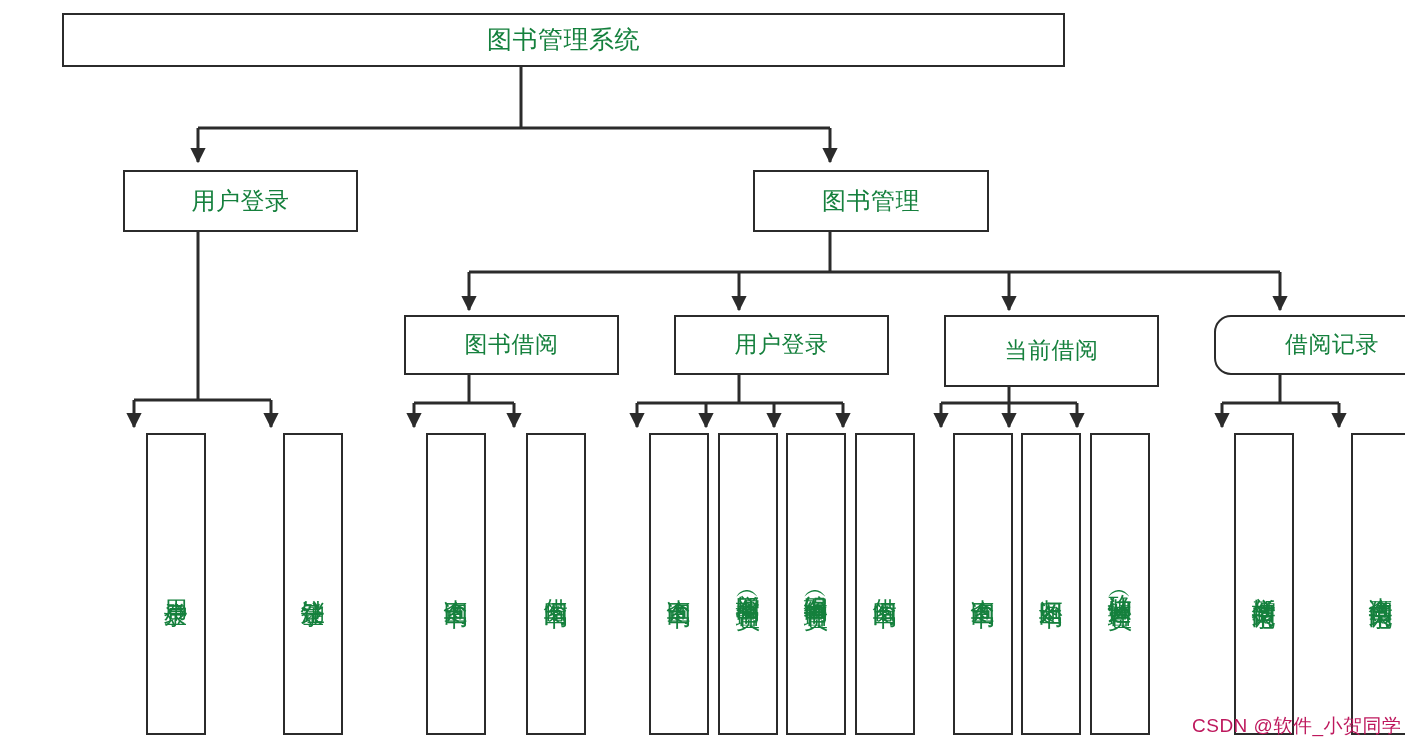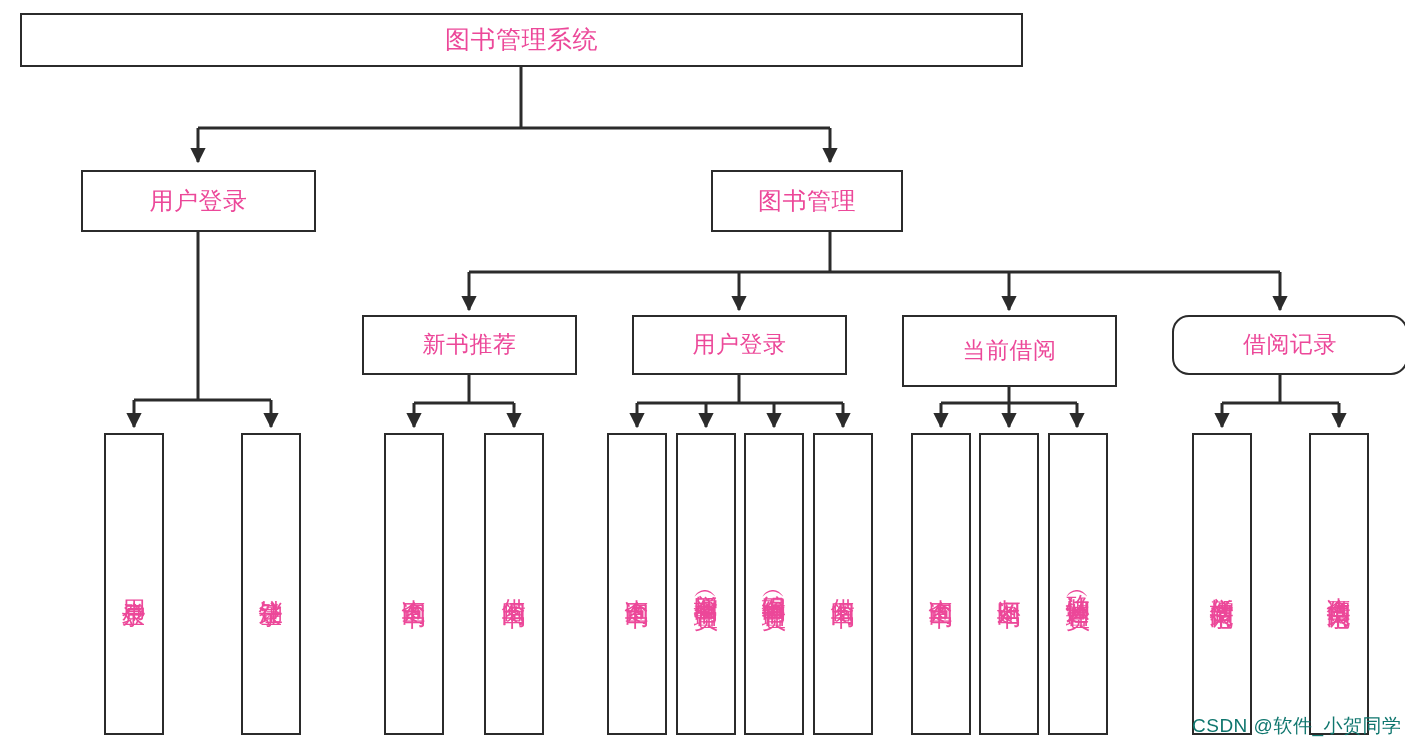--- a/index.html
+++ b/index.html
@@ -26,22 +26,23 @@
     pointer-events: none;
   }
   .node {
     position: absolute;
     box-sizing: border-box;
     border: 2px solid #2b2b2b;
     background: #ffffff;
     display: flex;
     align-items: center;
     justify-content: center;
-    color: #ec4899;
+    color: #15803d;
     z-index: 2;
+    margin-left: 42px;
   }
   .node .label {
     display: block;
     text-align: center;
     line-height: 1.18;
     letter-spacing: 0.5px;
   }
   .node.root .label { font-size: 25px; }
   .node.lvl2 .label { font-size: 24px; }
   .node.lvl3 .label { font-size: 23px; }
@@ -53,21 +54,21 @@
     writing-mode: vertical-rl;
     text-orientation: upright;
     font-size: 24px;
     line-height: 1.22;
     letter-spacing: 2px;
     max-height: 290px;
   }
   .watermark {
     position: absolute;
     font-size: 19px;
-    color: #0f766e;
+    color: #be185d;
     white-space: nowrap;
     z-index: 3;
     letter-spacing: 0.5px;
     text-align: center;
   }
 </style>
 </head>
 <body>
 
 <div id="canvas">
@@ -122,26 +123,26 @@
     </g>
   </svg>
 
   <div class="node root" style="left:20px; top:13px; width:1003px; height:54px;">
     <span class="label">图书管理系统</span>
   </div>
 
   <div class="node lvl2" style="left:81px; top:170px; width:235px; height:62px;">
     <span class="label">用户登录</span>
   </div>
-  <div class="node lvl2" style="left:711px; top:170px; width:192px; height:62px;">
+  <div class="node lvl2" style="left:711px; top:170px; width:236px; height:62px;">
     <span class="label">图书管理</span>
   </div>
 
   <div class="node lvl3" style="left:362px; top:315px; width:215px; height:60px;">
-    <span class="label">新书推荐</span>
+    <span class="label">图书借阅</span>
   </div>
   <div class="node lvl3" style="left:632px; top:315px; width:215px; height:60px;">
     <span class="label">用户登录</span>
   </div>
   <div class="node lvl3" style="left:902px; top:315px; width:215px; height:72px;">
     <span class="label">当前借阅</span>
   </div>
   <div class="node lvl3" style="left:1172px; top:315px; width:236px; height:60px;border-radius:17px;">
     <span class="label">借阅记录</span>
   </div>

